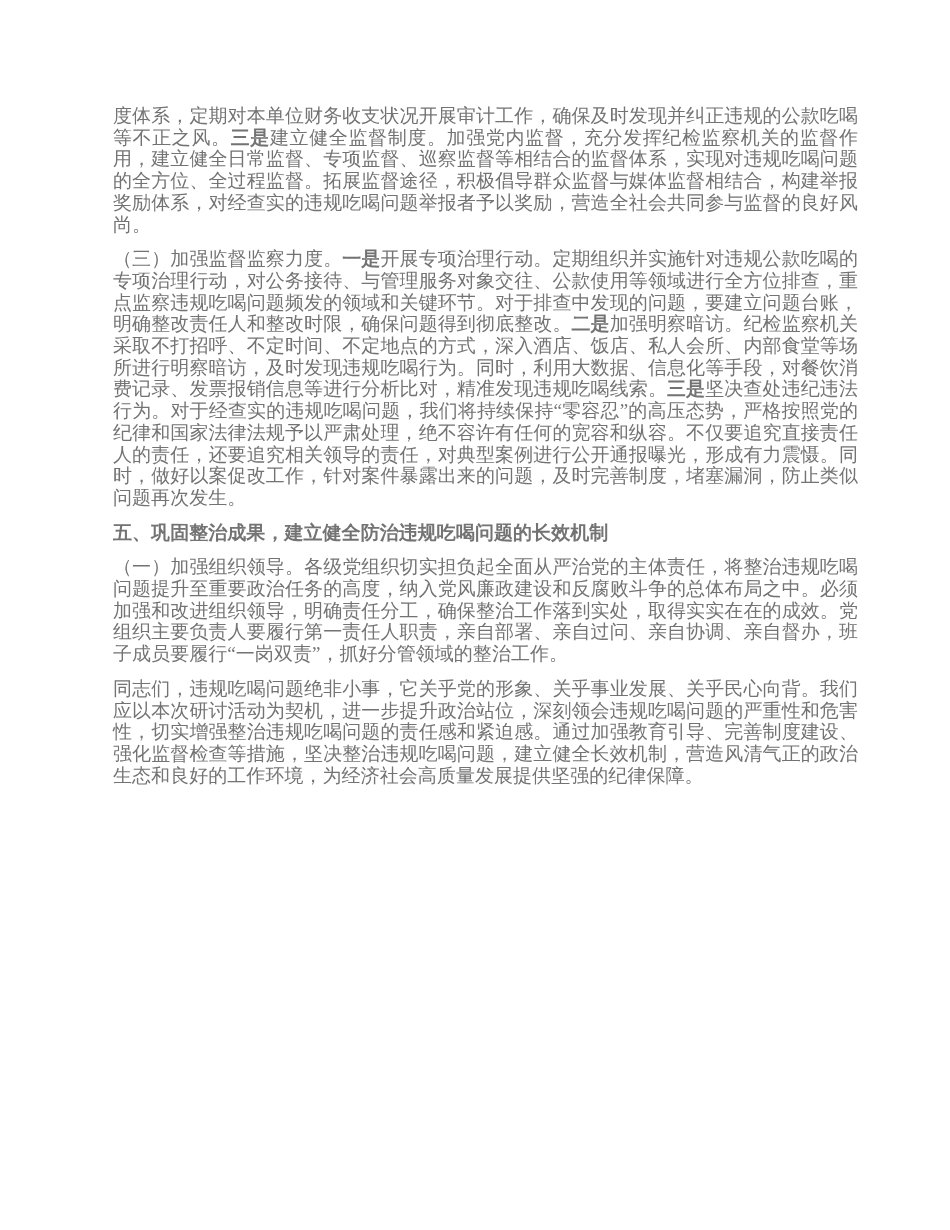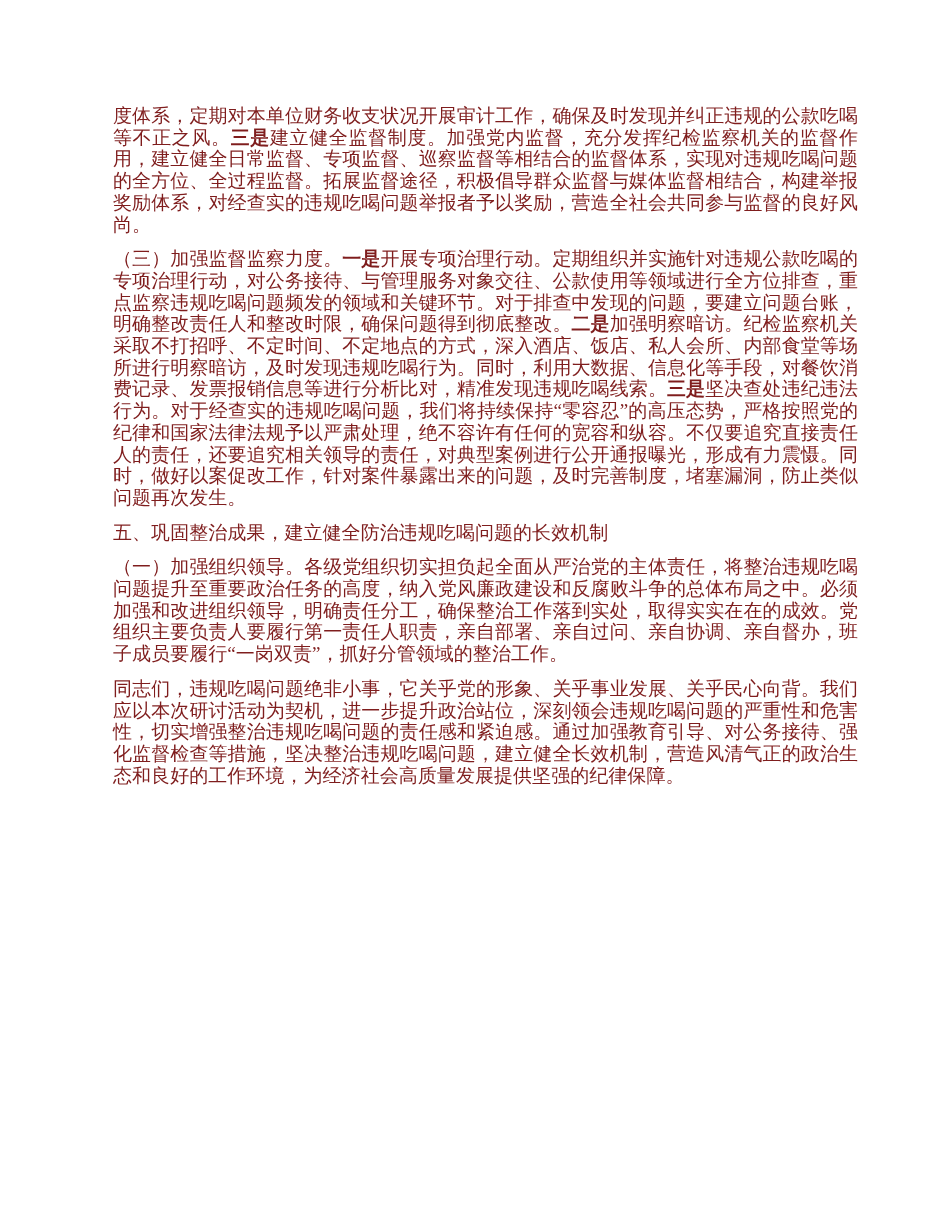--- a/index.html
+++ b/index.html
@@ -21,35 +21,35 @@
     background: #ffffff;
   }
   .doc-body {
     width: 745px;
   }
   .doc-body p {
     margin: 0 0 13px 0;
     font-size: 19px;
     line-height: 21.7px;
     letter-spacing: 0.05px;
-    color: #7f1d1d;
+    color: #737373;
     text-align: justify;
     word-break: break-all;
   }
   .doc-body p.heading {
-    font-weight: 400; 
+    font-weight: 700; 
   }
   .doc-body .run-bold {
     font-weight: 700;
   }
 </style>
 </head>
 <body>
 
 <div class="page">
   <main class="doc-body">
       <p><span>度体系，定期对本单位财务收支状况开展审计工作，确保及时发现并纠正违规的公款吃喝等不正之风。</span><span class="run-bold">三是</span><span>建立健全监督制度。加强党内监督，充分发挥纪检监察机关的监督作用，建立健全日常监督、专项监督、巡察监督等相结合的监督体系，实现对违规吃喝问题的全方位、全过程监督。拓展监督途径，积极倡导群众监督与媒体监督相结合，构建举报奖励体系，对经查实的违规吃喝问题举报者予以奖励，营造全社会共同参与监督的良好风尚。</span></p>
       <p><span>（三）加强监督监察力度。</span><span class="run-bold">一是</span><span>开展专项治理行动。定期组织并实施针对违规公款吃喝的专项治理行动，对公务接待、与管理服务对象交往、公款使用等领域进行全方位排查，重点监察违规吃喝问题频发的领域和关键环节。对于排查中发现的问题，要建立问题台账，明确整改责任人和整改时限，确保问题得到彻底整改。</span><span class="run-bold">二是</span><span>加强明察暗访。纪检监察机关采取不打招呼、不定时间、不定地点的方式，深入酒店、饭店、私人会所、内部食堂等场所进行明察暗访，及时发现违规吃喝行为。同时，利用大数据、信息化等手段，对餐饮消费记录、发票报销信息等进行分析比对，精准发现违规吃喝线索。</span><span class="run-bold">三是</span><span>坚决查处违纪违法行为。对于经查实的违规吃喝问题，我们将持续保持“零容忍”的高压态势，严格按照党的纪律和国家法律法规予以严肃处理，绝不容许有任何的宽容和纵容。不仅要追究直接责任人的责任，还要追究相关领导的责任，对典型案例进行公开通报曝光，形成有力震慑。同时，做好以案促改工作，针对案件暴露出来的问题，及时完善制度，堵塞漏洞，防止类似问题再次发生。</span></p>
       <p class="heading"><span>五、巩固整治成果，建立健全防治违规吃喝问题的长效机制</span></p>
       <p><span>（一）加强组织领导。各级党组织切实担负起全面从严治党的主体责任，将整治违规吃喝问题提升至重要政治任务的高度，纳入党风廉政建设和反腐败斗争的总体布局之中。必须加强和改进组织领导，明确责任分工，确保整治工作落到实处，取得实实在在的成效。党组织主要负责人要履行第一责任人职责，亲自部署、亲自过问、亲自协调、亲自督办，班子成员要履行“一岗双责”，抓好分管领域的整治工作。</span></p>
-      <p><span>同志们，违规吃喝问题绝非小事，它关乎党的形象、关乎事业发展、关乎民心向背。我们应以本次研讨活动为契机，进一步提升政治站位，深刻领会违规吃喝问题的严重性和危害性，切实增强整治违规吃喝问题的责任感和紧迫感。通过加强教育引导、对公务接待、强化监督检查等措施，坚决整治违规吃喝问题，建立健全长效机制，营造风清气正的政治生态和良好的工作环境，为经济社会高质量发展提供坚强的纪律保障。</span></p>
+      <p><span>同志们，违规吃喝问题绝非小事，它关乎党的形象、关乎事业发展、关乎民心向背。我们应以本次研讨活动为契机，进一步提升政治站位，深刻领会违规吃喝问题的严重性和危害性，切实增强整治违规吃喝问题的责任感和紧迫感。通过加强教育引导、完善制度建设、强化监督检查等措施，坚决整治违规吃喝问题，建立健全长效机制，营造风清气正的政治生态和良好的工作环境，为经济社会高质量发展提供坚强的纪律保障。</span></p>
     </main>
 </div>
 
 </body></html>

